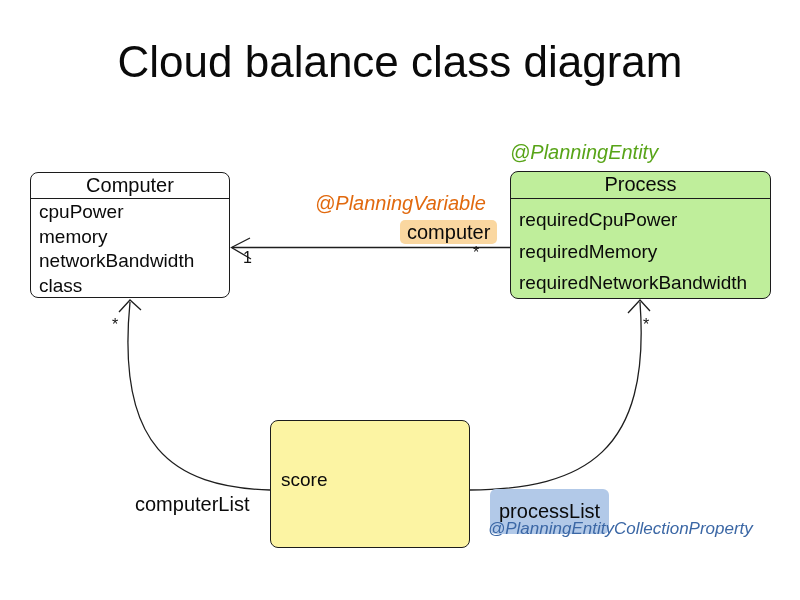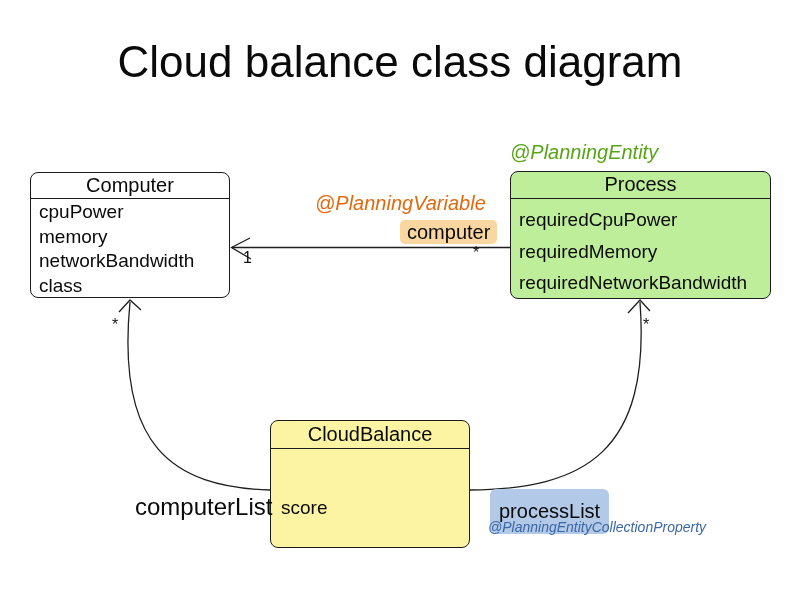--- a/index.html
+++ b/index.html
@@ -64,41 +64,41 @@
 
   .annotation {
     position: absolute;
     font-style: italic;
     font-size: 20px;
     white-space: nowrap;
   }
   .process-annotation { left: 510px; top: 141px; width: 261px; text-align: left; color: var(--process_annotation, #58a418); }
   .solution-annotation { left: 270px; top: 391px; width: 200px; text-align: center; color: var(--solution_annotation, #c7a405); }
   .variable-annotation { left: 315px; top: 192px; color: var(--variable_annotation, #e1690e); }
-  .collection-annotation { left: 488px; top: 519px; font-size: 14px; color: var(--collection_annotation, #3b67a5); }
+  .collection-annotation { left: 488px; top: 519px; font-size: 17px; color: var(--collection_annotation, #3b67a5); }
 
   .badge {
     position: absolute;
     font-size: 20px;
     color: #0a0a0a;
     white-space: nowrap;
   }
   .computer-badge {
     left: 400px; top: 220px; height: 24px; line-height: 24px;
     padding: 0 7px; border-radius: 5px;
     background: var(--variable_label_bg, #fad7a0);
   }
   .processlist-badge {
     left: 490px; top: 489px; height: 29px; line-height: 29px;
     padding: 8px 9px; border-radius: 6px;
     background: var(--collection_label_bg, #b2c9e8);
   }
   .edge-label {
     position: absolute;
-    font-size: 24px;
+    font-size: 20px;
     color: #0a0a0a;
     white-space: nowrap;
   }
   .computerlist-label { left: 135px; top: 493px; }
 
   .mult {
     position: absolute;
     font-size: 16px;
     color: #111111;
     white-space: nowrap;
@@ -138,21 +138,20 @@
   <div class="uml-class process-box">
     <div class="uml-name">Process</div>
     <div class="uml-fields">
       <div class="uml-field">requiredCpuPower</div>
       <div class="uml-field">requiredMemory</div>
       <div class="uml-field">requiredNetworkBandwidth</div>
     </div>
   </div>
 
   <div class="uml-class cloudbalance-box">
-    <div class="uml-name">CloudBalance</div>
     <div class="uml-fields">
       <div class="uml-field">score</div>
     </div>
   </div>
 
   <div class="annotation variable-annotation">@PlanningVariable</div>
   <div class="badge computer-badge">computer</div>
   <div class="mult mult-one">1</div>
   <div class="mult mult-star-pv">*</div>
 

